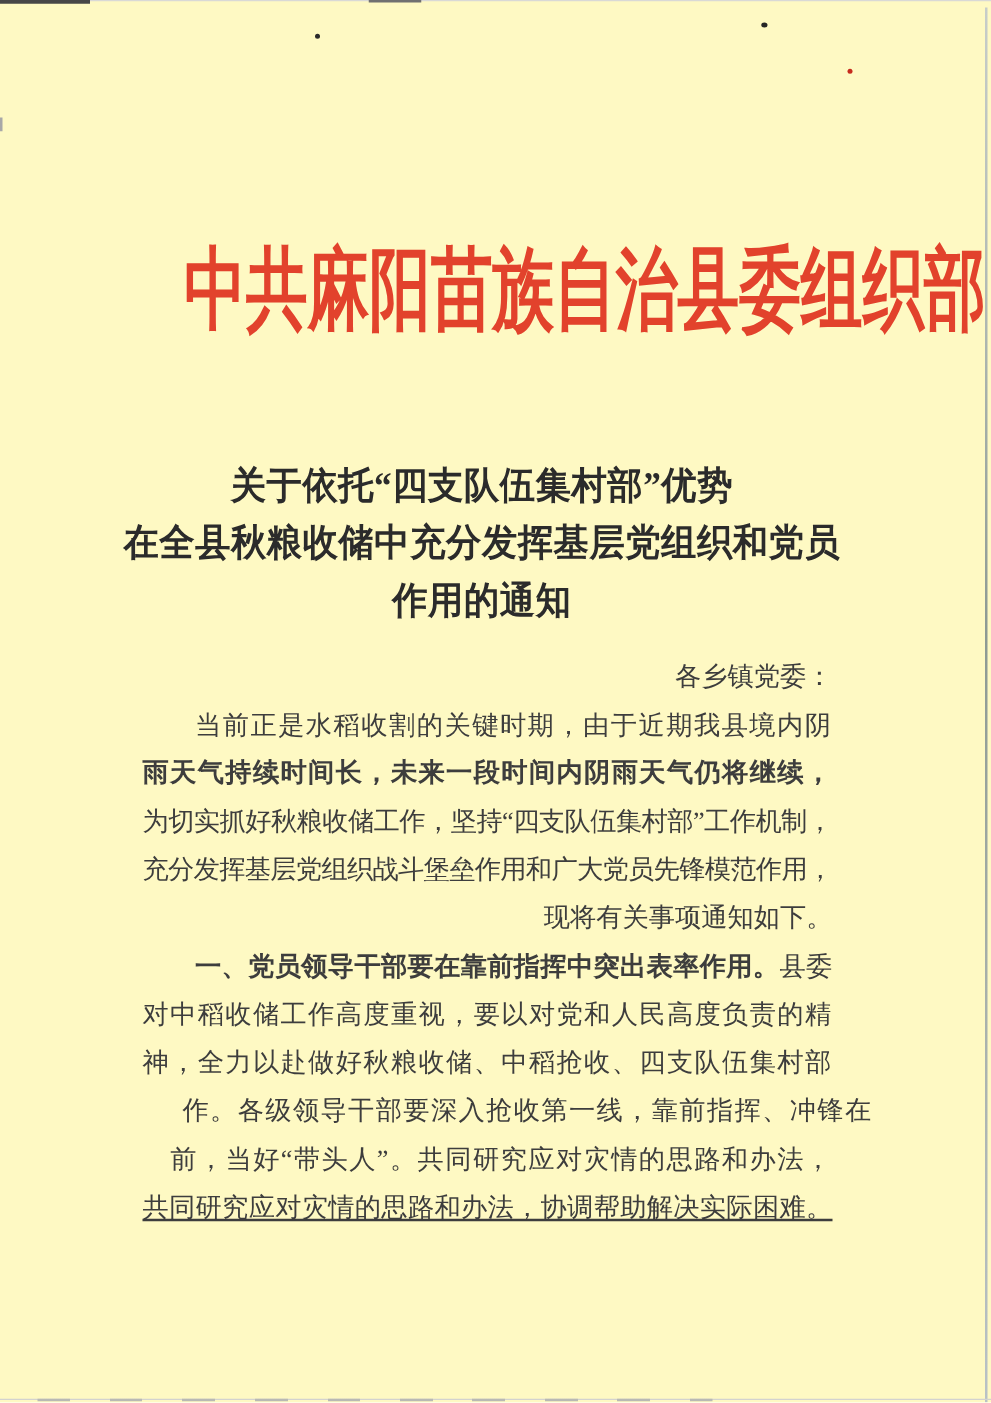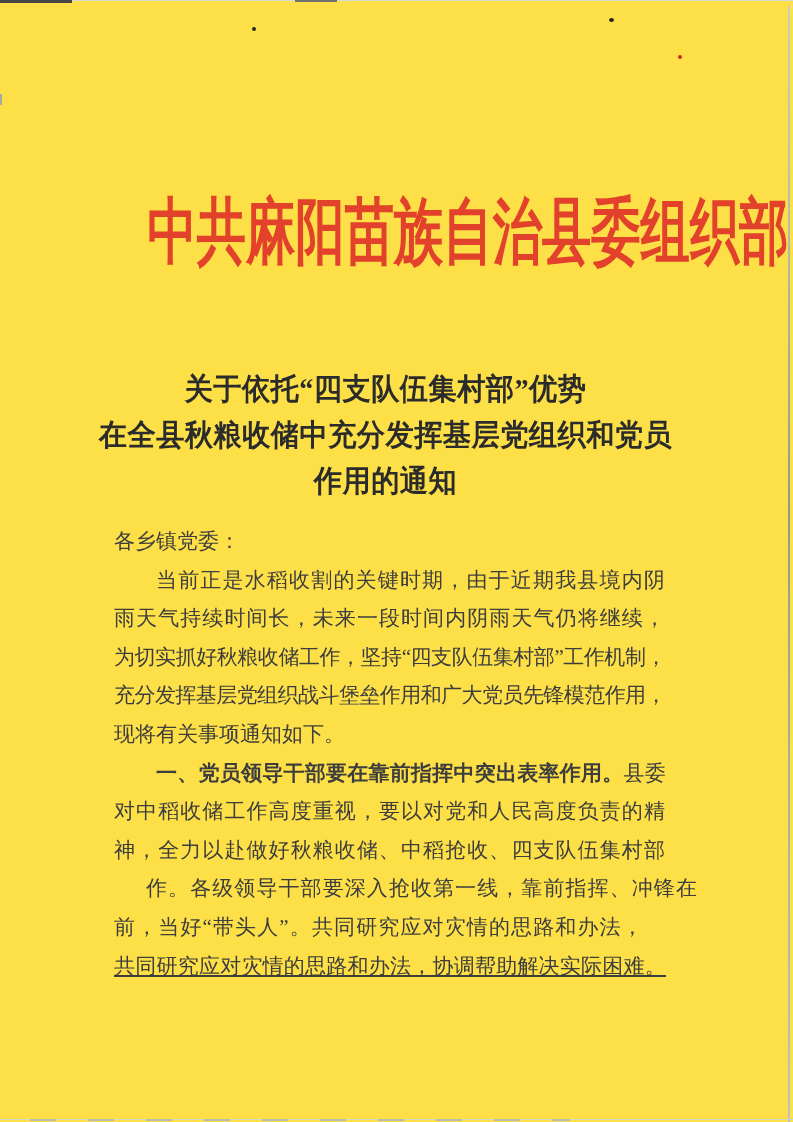--- a/index.html
+++ b/index.html
@@ -1,19 +1,19 @@
 <!DOCTYPE html>
 <html><head>
 <meta charset="utf-8">
 <style>
   html,body{margin:0;padding:0;background:#ffffff;}
   .page{
     position:relative;
     width:793px;height:1122px;
-    background:#fde047;
+    background:#fef9c3;
     overflow:hidden;
     font-family:"Liberation Serif","DejaVu Serif",serif;
   }
   
   .artifact{position:absolute;}
   .top-hairline{left:0;top:0;width:793px;height:1px;background:#d9d9d6;}
   .top-seg-1{left:0;top:0;width:72px;height:3px;background:#474747;}
   .top-seg-2{left:295px;top:0;width:42px;height:2px;background:#707070;}
   .speck-1{left:252px;top:27px;width:4px;height:4px;background:#2b2b2b;border-radius:50%;}
   .speck-2{left:609px;top:18px;width:5px;height:4px;background:#262626;border-radius:50%;}
@@ -38,21 +38,21 @@
     position:absolute;top:366px;left:-11px;width:793px;
     text-align:center;font-weight:700;font-size:30px;line-height:46px;
     transform:scaleX(.94);transform-origin:50% 50%;
     letter-spacing:0.5px;
   }
   
   .body-block{
     position:absolute;top:522px;left:114px;width:552px;
     font-size:21px;line-height:38.6px;
   }
-  .line{height:38.6px;white-space:nowrap;}
+  .line{height:38.6px;white-space:nowrap;text-align:right;}
   .line.indent{text-indent:42px;}
   .seg-bold{font-family:"Liberation Sans","DejaVu Sans",sans-serif;font-weight:700;}
 </style>
 </head>
 <body>
 
 <div class="page">
 
   <div class="artifact top-hairline"></div>
   <div class="artifact top-seg-1"></div>
@@ -71,21 +71,21 @@
 
   <div class="title" style="color: rgb(43, 43, 43);">
     <div>关于依托“四支队伍集村部”优势</div>
     <div>在全县秋粮收储中充分发挥基层党组织和党员</div>
     <div>作用的通知</div>
   </div>
 
   <div class="body-block" id="doc-body" style="color: rgb(61, 61, 61);">
       <div class="line"><span class="inner"><span>各乡镇党委：</span></span></div>
       <div class="line indent fill" style="letter-spacing: 1.17391px;"><span class="inner"><span>当前正是水稻收割的关键时期，由于近期我县境内阴</span></span></div>
-      <div class="line fill" style="letter-spacing: 1.08px;"><span class="inner"><span>雨天气持续时间长，未来一段时间内阴雨天气仍将继续，</span></span></div>
+      <div class="line fill" style="letter-spacing: 1.08px; font-weight: bold;"><span class="inner"><span>雨天气持续时间长，未来一段时间内阴雨天气仍将继续，</span></span></div>
       <div class="line fill" style="letter-spacing: -0.452009px;"><span class="inner"><span>为切实抓好秋粮收储工作，坚持“四支队伍集村部”工作机制，</span></span></div>
       <div class="line fill" style="letter-spacing: -0.555556px;"><span class="inner"><span>充分发挥基层党组织战斗堡垒作用和广大党员先锋模范作用，</span></span></div>
       <div class="line"><span class="inner"><span>现将有关事项通知如下。</span></span></div>
       <div class="line indent fill" style="letter-spacing: 0.25px;"><span class="inner"><span class="seg-bold">一、党员领导干部要在靠前指挥中突出表率作用。</span><span>县委</span></span></div>
       <div class="line fill" style="letter-spacing: 1.08px;"><span class="inner"><span>对中稻收储工作高度重视，要以对党和人民高度负责的精</span></span></div>
       <div class="line fill" style="letter-spacing: 1.08px;"><span class="inner"><span>神，全力以赴做好秋粮收储、中稻抢收、四支队伍集村部</span></span></div>
       <div class="line fill" style="letter-spacing: 1.08px; margin-left: 32px;"><span class="inner"><span>作。各级领导干部要深入抢收第一线，靠前指挥、冲锋在</span></span></div>
       <div class="line fill" style="letter-spacing: 1.12861px;"><span class="inner"><span>前，当好“带头人”。共同研究应对灾情的思路和办法，</span></span></div>
       <div class="line fill" style="letter-spacing: 0.230769px; text-decoration: underline;"><span class="inner"><span>共同研究应对灾情的思路和办法，协调帮助解决实际困难。</span></span></div>
     </div>

